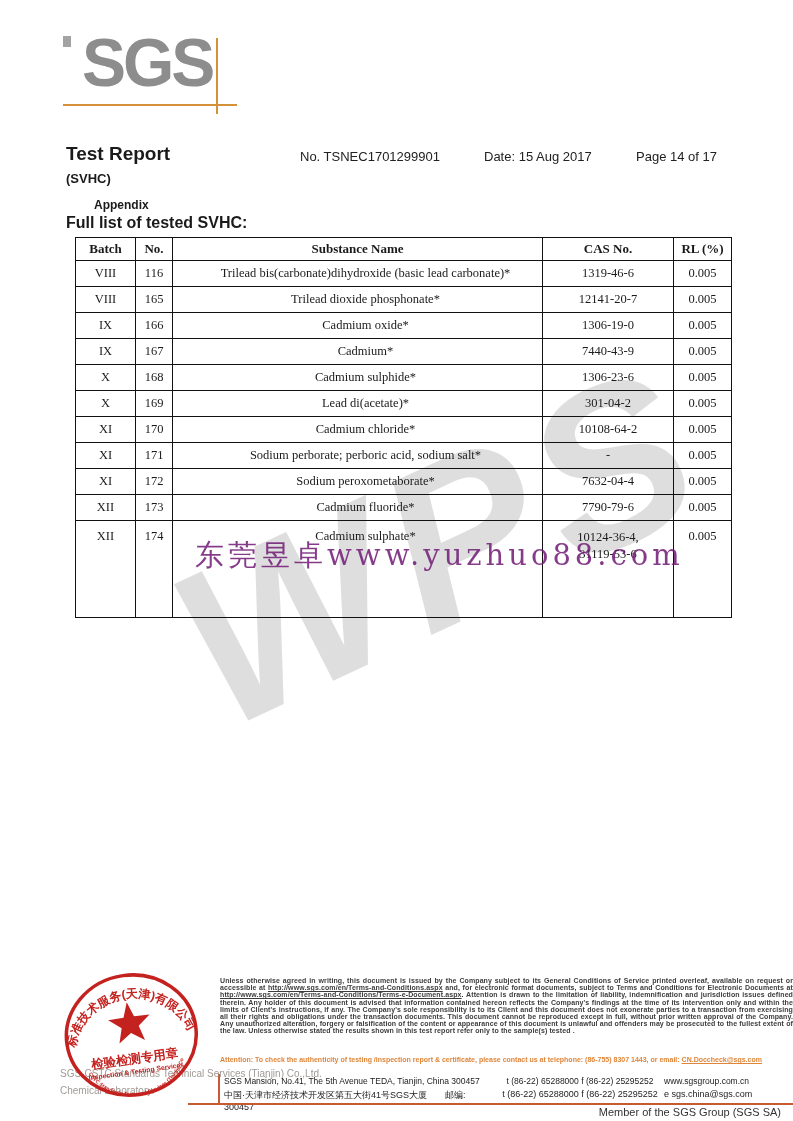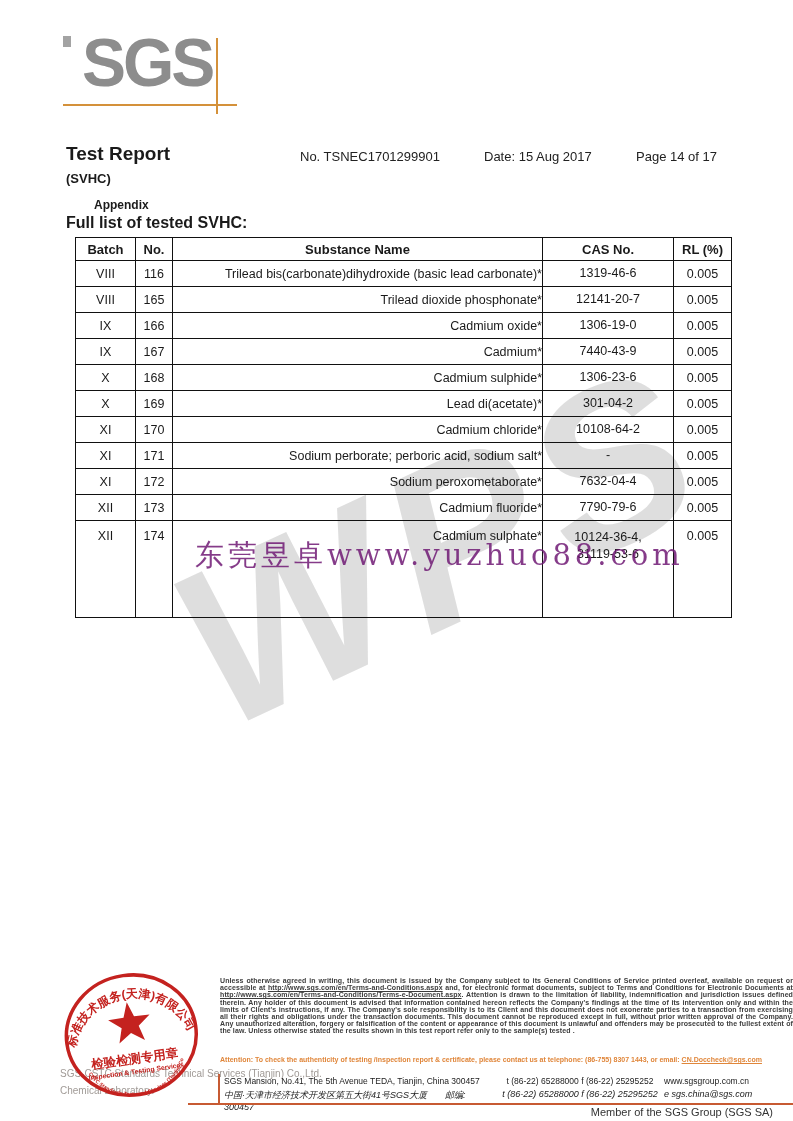--- a/index.html
+++ b/index.html
@@ -19,24 +19,24 @@
   .hinfo    { position:absolute; top:149px; font-size:13px; color:#222; }
   .report-no { left:280px;margin-left:20px; } .date-lbl { left:484px; } .page-lbl { left:636px; }
 
   .appendix  { position:absolute; left:66px; top:198px; font-size:12px; font-weight:bold;margin-left:28px; }
   .full-list { position:absolute; left:66px; top:214px; font-size:16px; font-weight:bold; }
 
   
   table.svhc { position:absolute; left:75px; top:237px; width:656px; border-collapse:collapse;
                table-layout:fixed; z-index:2; background:transparent; }
   table.svhc th, table.svhc td { border:1.5px solid #111; font-size:12.5px; text-align:center;
-               vertical-align:middle; background:transparent; overflow:hidden; }
+               vertical-align:middle; background:transparent; overflow:hidden;font-family:Liberation Serif, serif; }
   table.svhc th { font-weight:bold; font-size:13px; height:23px; }
   table.svhc td { height:26px; }
-  table.svhc td.sub { text-align:right; padding-left:16px; }
+  table.svhc td.sub { text-align:center; padding-left:16px; }
   table.svhc td.cas { white-space:pre-line; line-height:17px; }
   table.svhc tbody tr:last-child td { height:97px; vertical-align:top; padding-top:8px; }
   col.c-batch{width:60px;} col.c-no{width:37px;} col.c-sub{width:370px;} col.c-cas{width:131px;} col.c-rl{width:58px;}
 
   
   .wm-logo { position:absolute; left:90px; top:330px; width:700px; height:430px; z-index:1;
              display:flex; align-items:center; justify-content:center;
              transform:rotate(-25deg); font-size:225px; font-weight:bold; font-style:italic;
              letter-spacing:12px; color:rgba(160,160,160,0.35); pointer-events:none; }
   .wm-site { position:absolute; left:195px; top:536px; z-index:3; font-family:"DejaVu Serif", serif;
@@ -48,24 +48,24 @@
   .stamp { position:absolute; left:56px; top:971px; z-index:2; transform:rotate(-8deg); }
 
   .legal { position:absolute; left:220px; top:977px; width:573px; font-size:7px; line-height:7.2px;
            text-align:justify; color:#3c3c3c; font-weight:bold; letter-spacing:0.1px; }
   .legal .u, .attention .u { text-decoration:underline; }
   .attention { position:absolute; left:220px; top:1056px; width:573px; font-size:7px; line-height:7.5px;
            color:#e0863a; font-weight:bold; }
 
   .addr-vline { position:absolute; left:218px; top:1074px; width:2px; height:30px; background:#c75a32; }
   .addr-row { position:absolute; left:224px; width:566px; display:flex; font-size:8.5px; color:#222; }
-  .ar1 { top:1076px; } .ar2 { top:1089px; font-size:9px;font-style:italic; }
+  .ar1 { top:1076px; } .ar2 { top:1089px; font-size:9px; }
   .addr-left  { width:272px; } .addr-phone { width:168px;text-align:center; } .addr-right { flex:1; }
   .h-rule { position:absolute; left:188px; top:1103px; width:605px; height:2px; background:#c75a32; }
-  .member { position:absolute; right:20px; top:1106px; font-size:11px; color:#333; }
+  .member { position:absolute; right:12px; top:1106px; font-size:11px; color:#333; }
 </style>
 </head>
 <body>
 
 <div class="page">
 
   <div class="wm-logo">WPS</div>
   <div class="wm-site" style="color:#701a75;">东莞昱卓www.yuzhuo88.com</div>
 
   <div class="logo-mark"></div>

